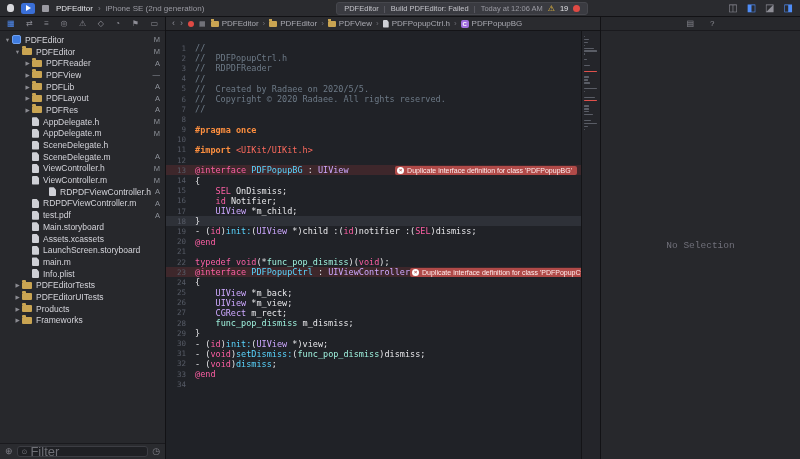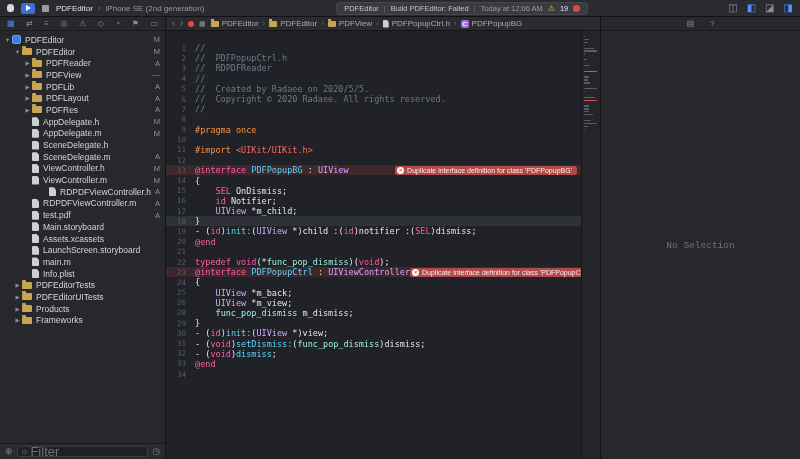--- a/index.html
+++ b/index.html
@@ -83,21 +83,21 @@
   .ln { flex:0 0 20px; text-align:right; margin-right:9px; color:#565b66; font-size:7.5px;
     font-family:"DejaVu Sans Mono", monospace; }
   .lt { flex:0 0 auto; }
   .cl.errline { background:rgba(185,62,60,0.20); }
   .cl.curline { background:#2e3138; }
   .errbadge { margin-left:auto; margin-right:4px; background:#b04a48; border-radius:2px;
     color:#ffecec; font-family:"Liberation Sans", sans-serif; font-size:7px;
     display:inline-flex; align-items:center; gap:3px; padding:1px 5px 1px 2px; white-space:nowrap; }
   .err-ico { width:7px; height:7px; border-radius:50%; background:#fff; color:#b04a48;
     font-size:5.5px; line-height:7px; text-align:center; font-weight:bold; }
-  .tk-pl { color:#e6e6e9; } .tk-cm { color:#6c7986; } .tk-pp { color:#fd8f3f; }
+  .tk-pl { color:#e6e6e9; } .tk-cm { color:#6c7986; } .tk-pp { color:#fd8f3f;font-weight:bold; }
   .tk-st { color:#fc6a5d; } .tk-kw { color:#fc5fa3; } .tk-ty { color:#cda8ff; }
   .tk-de { color:#59d5ff; } .tk-mi { color:#9ef1dd; }
 
   .minimap { position:absolute; top:0; right:0; bottom:0; width:19px; background:#24252a;
     border-left:1px solid #141417; padding:5px 2px 0 2px; }
   .mml { height:1.3px; margin-bottom:1.6px; background:#5a5d66; border-radius:0.5px; }
   .mml.mmerr { background:#e0514c; }
 
   
   .inspector { flex:0 0 200px; background:#27282c; border-left:1px solid #121215;
@@ -368,20 +368,21 @@
             <div class="cl"><span class="ln">20</span><span class="lt"><span class="tk-kw">@end</span></span></div>
             <div class="cl"><span class="ln">21</span><span class="lt"></span></div>
             <div class="cl"><span class="ln">22</span><span class="lt"><span class="tk-kw">typedef</span><span class="tk-pl"> </span><span class="tk-kw">void</span><span class="tk-pl">(*</span><span class="tk-mi">func_pop_dismiss</span><span class="tk-pl">)(</span><span class="tk-kw">void</span><span class="tk-pl">);</span></span></div>
             <div class="cl errline"><span class="ln">23</span><span class="lt"><span class="tk-kw">@interface</span><span class="tk-pl"> </span><span class="tk-de">PDFPopupCtrl</span><span class="tk-pl"> : </span><span class="tk-ty">UIViewController</span></span><span class="errbadge">
                 <span class="err-ico">×</span>
                 <span>Duplicate interface definition for class 'PDFPopupCtrl'</span>
               </span></div>
             <div class="cl"><span class="ln">24</span><span class="lt"><span class="tk-pl">{</span></span></div>
             <div class="cl"><span class="ln">25</span><span class="lt"><span class="tk-pl">    </span><span class="tk-ty">UIView</span><span class="tk-pl"> *m_back;</span></span></div>
             <div class="cl"><span class="ln">26</span><span class="lt"><span class="tk-pl">    </span><span class="tk-ty">UIView</span><span class="tk-pl"> *m_view;</span></span></div>
+            <div class="cl"><span class="ln">27</span><span class="lt"><span class="tk-pl">    </span><span class="tk-ty">CGRect</span><span class="tk-pl"> m_rect;</span></span></div>
             <div class="cl"><span class="ln">28</span><span class="lt"><span class="tk-pl">    </span><span class="tk-mi">func_pop_dismiss</span><span class="tk-pl"> m_dismiss;</span></span></div>
             <div class="cl"><span class="ln">29</span><span class="lt"><span class="tk-pl">}</span></span></div>
             <div class="cl"><span class="ln">30</span><span class="lt"><span class="tk-pl">- (</span><span class="tk-kw">id</span><span class="tk-pl">)</span><span class="tk-de">init:</span><span class="tk-pl">(</span><span class="tk-ty">UIView</span><span class="tk-pl"> *)view;</span></span></div>
             <div class="cl"><span class="ln">31</span><span class="lt"><span class="tk-pl">- (</span><span class="tk-kw">void</span><span class="tk-pl">)</span><span class="tk-de">setDismiss:</span><span class="tk-pl">(</span><span class="tk-mi">func_pop_dismiss</span><span class="tk-pl">)dismiss;</span></span></div>
             <div class="cl"><span class="ln">32</span><span class="lt"><span class="tk-pl">- (</span><span class="tk-kw">void</span><span class="tk-pl">)</span><span class="tk-de">dismiss</span><span class="tk-pl">;</span></span></div>
             <div class="cl"><span class="ln">33</span><span class="lt"><span class="tk-kw">@end</span></span></div>
             <div class="cl"><span class="ln">34</span><span class="lt"></span></div>
           </div>
         <div class="minimap">
             <div class="mml" style="width: 1px;"></div>

